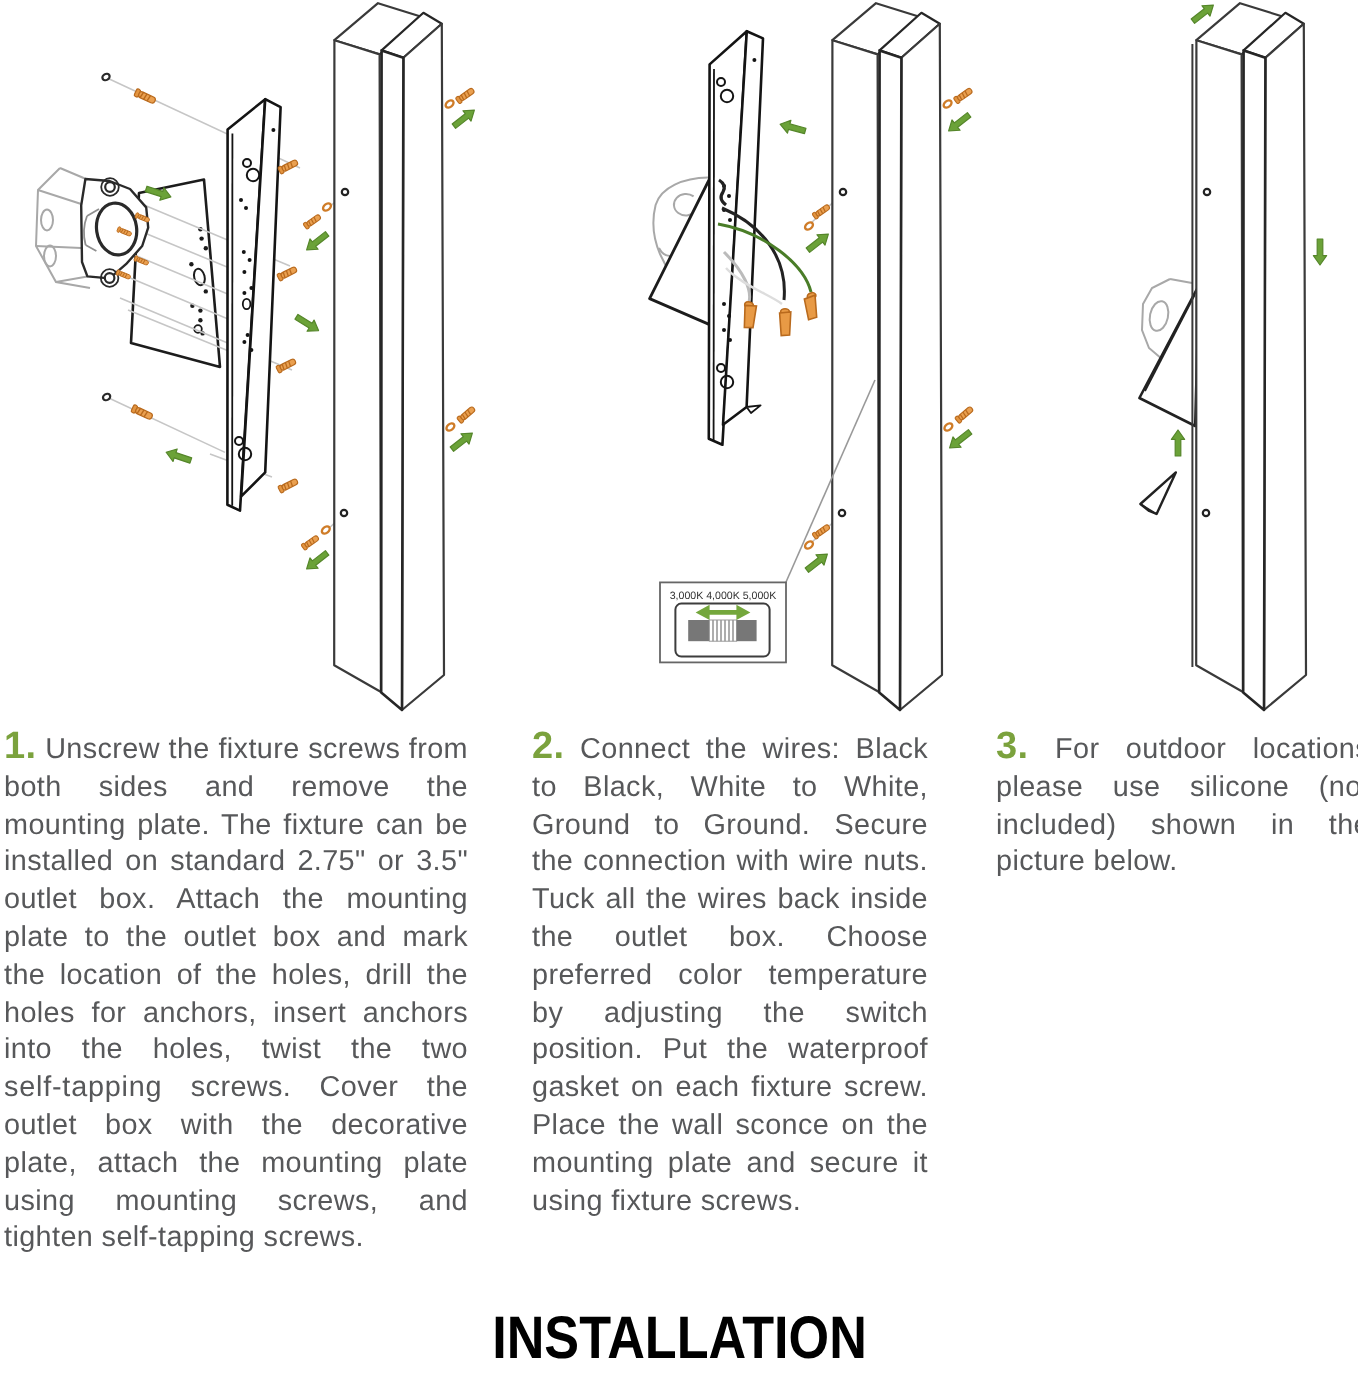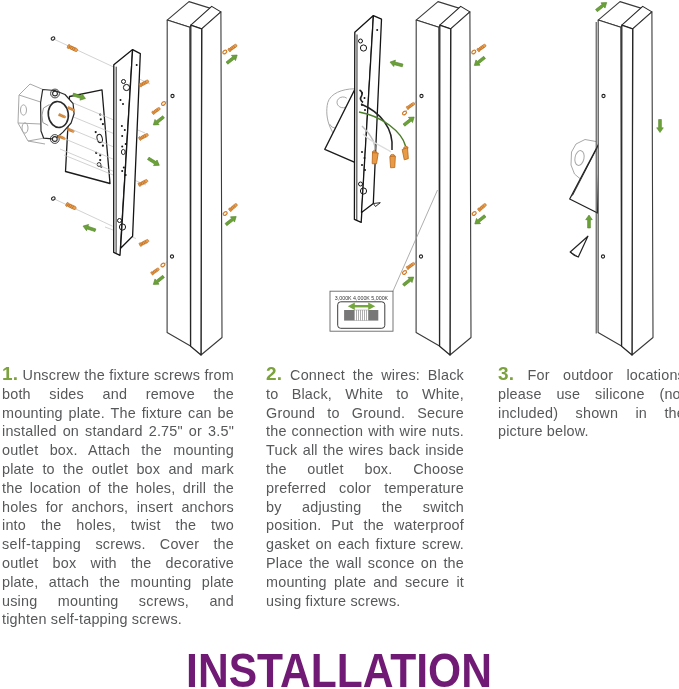--- a/index.html
+++ b/index.html
@@ -1,20 +1,20 @@
 <!DOCTYPE html>
 <html><head>
 <meta charset="utf-8">
 <style>
 html,body{margin:0;padding:0;background:#ffffff;}
 body{width:679px;height:689px;position:relative;font-family:"Liberation Sans",sans-serif;overflow:hidden;}
 svg{position:absolute;left:0;top:0;}
 .col{position:absolute;text-align:justify;font-size:14.4px;letter-spacing:0.2px;line-height:18.8px;color:#57585a;}
 .num{color:#7ba23d;font-weight:bold;font-size:19px;line-height:1;}
-#title{position:absolute;left:0;top:650px;width:679px;text-align:center;color:#701a75;font-weight:bold;font-size:49px;line-height:40px;}
+#title{position:absolute;left:0;top:650px;width:679px;text-align:center;color:#000000;font-weight:bold;font-size:30px;line-height:40px;}
 #title span{display:inline-block;transform:scaleX(0.869);transform-origin:center;}
 </style>
 </head>
 <body>
 <svg width="679" height="689" viewBox="0 0 679 689">
 <defs>
 <g id="arrow">
   <path d="M -11.5,1.4 L -3.2,1.4 L -3.2,3.3 L 1.5,0 L -3.2,-3.3 L -3.2,-1.4 L -11.5,-1.4 Z" fill="#6ba238" stroke="#55862a" stroke-width="0.6" stroke-linejoin="round"></path>
 </g>
 <g id="screw">

